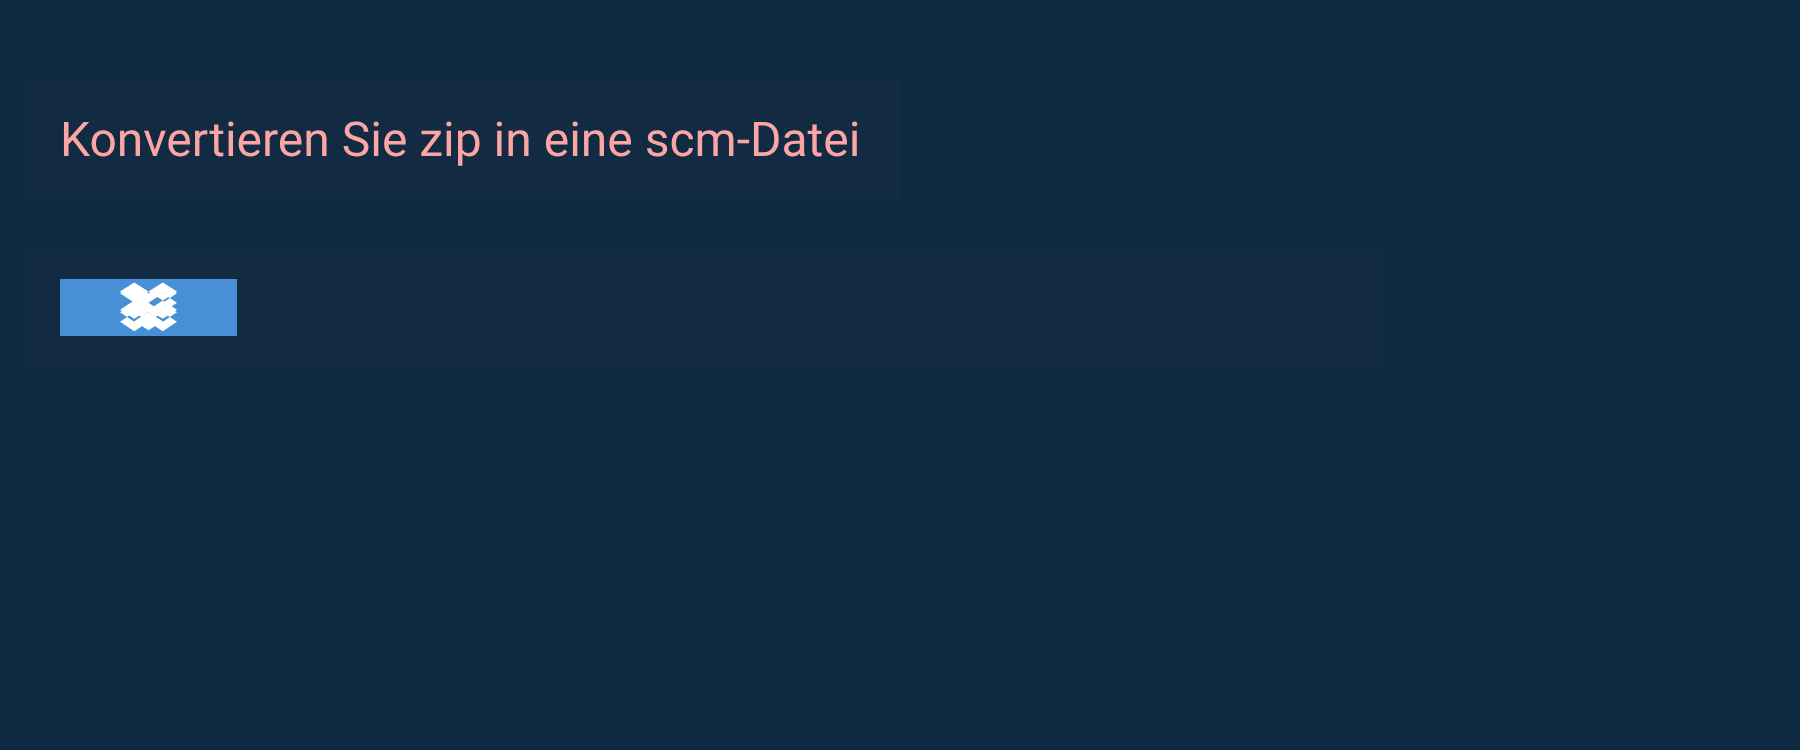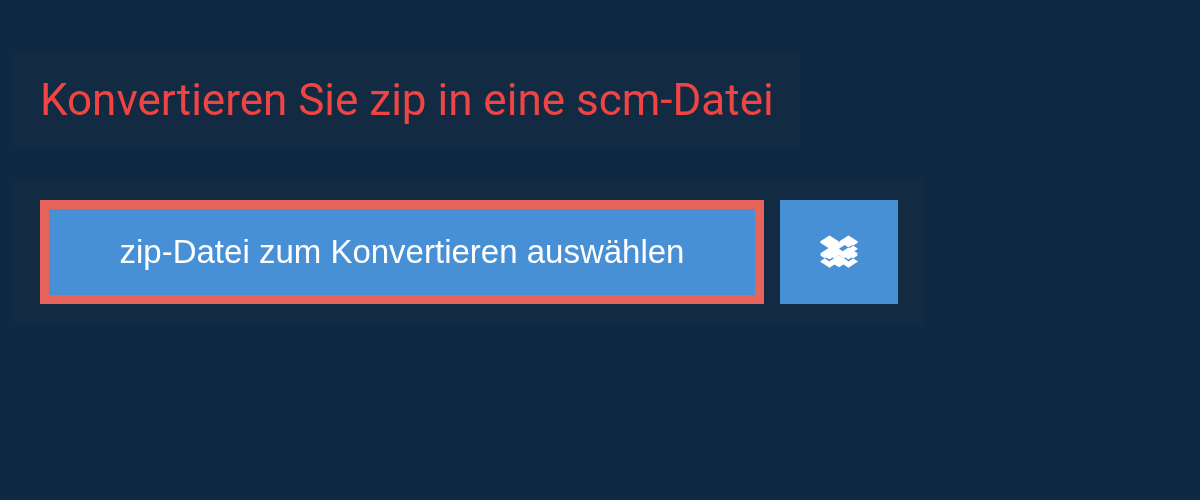--- a/index.html
+++ b/index.html
@@ -15,22 +15,22 @@
       overflow: hidden;
     }
     .title-bar {
       background-color: #122b42;
       padding: 22px 26px;
       width: fit-content;
       margin-left: 14px;
       margin-top: 52px;
     }
     .title-text {
-      color: #ef4444;
-      font-size: 44px;
+      color: #fca5a5;
+      font-size: 32px;
       font-weight: 400;
       white-space: nowrap;
     }
     .upload-panel {
       background-color: #122b42;
       margin-left: 14px;
       margin-top: 30px;
       padding: 22px 26px;
       width: 910px;
       display: flex;
@@ -67,23 +67,20 @@
     }
   </style>
 </head>
 <body>
 
 <div class="title-bar">
   <div class="title-text">Konvertieren Sie zip in eine scm-Datei</div>
 </div>
 
 <div class="upload-panel">
-  <button class="select-file-button">
-    <span>zip-Datei zum Konvertieren auswählen</span>
-  </button>
   <button class="dropbox-button">
     <svg class="dropbox-icon" viewBox="0 0 24 24" xmlns="http://www.w3.org/2000/svg">
       <path d="M6 2L0 6l6 4-6 4 6 4 6-4 6 4 6-4-6-4 6-4-6-4-6 4-6-4zm6 8l6-4 6 4-6 4-6-4zm-6 4l6 4-6 4-6-4 6-4zm12 0l6 4-6 4-6-4 6-4z"></path>
       <path d="M7.5 2L12 5 7.5 8 3 5l4.5-3zm9 0L21 5l-4.5 3L12 5l4.5-3zM3 11l4.5-3L12 11l-4.5 3L3 11zm9 0l4.5-3L21 11l-4.5 3L12 11zm-4.5 4.5L12 18.5l4.5-3L12 12.5l-4.5 3z" fill="none"></path>
       <g>
         <polygon points="6,1.5 12,5.3 6,9.1 0,5.3"></polygon>
         <polygon points="18,1.5 24,5.3 18,9.1 12,5.3"></polygon>
         <polygon points="6,9.1 12,12.9 6,16.7 0,12.9"></polygon>
         <polygon points="18,9.1 24,12.9 18,16.7 12,12.9"></polygon>
         <polygon points="12,14 18,17.8 12,21.6 6,17.8"></polygon>

